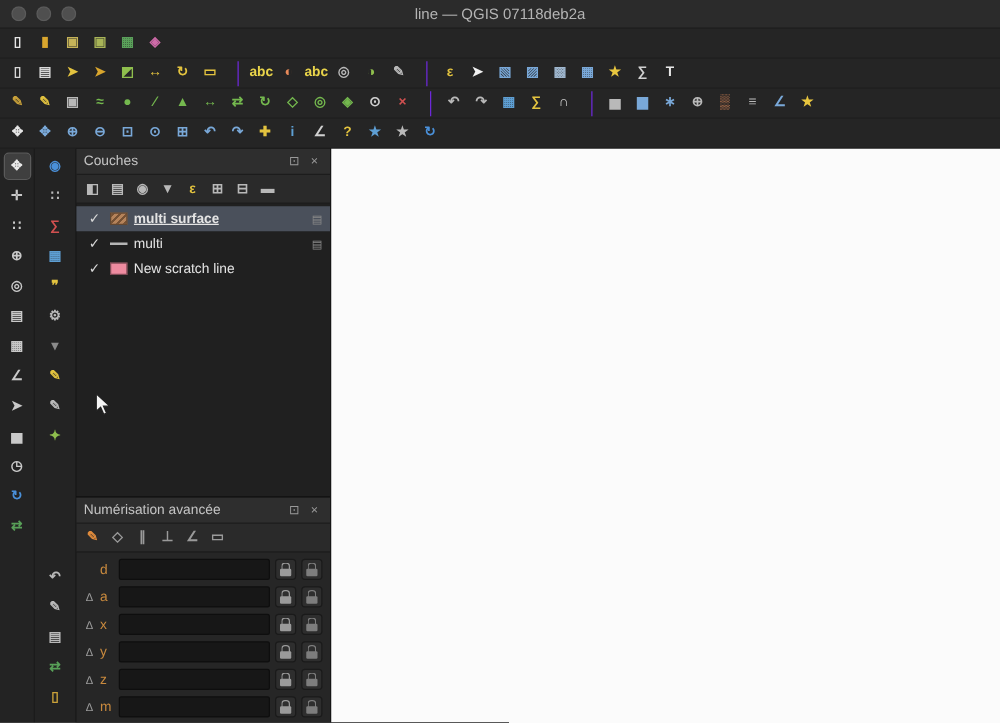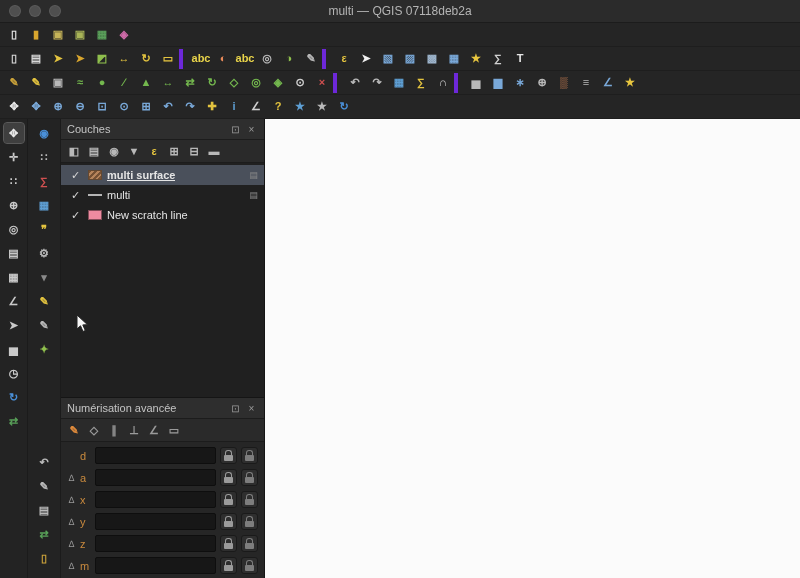--- a/index.html
+++ b/index.html
@@ -12,21 +12,21 @@
   .titlebar{height:22px;background:#2b2b2b;border-bottom:1px solid #1c1c1c;
     display:flex;align-items:center;position:relative;}
   .traffic{position:absolute;left:9px;top:5px;display:flex;gap:8px;}
   .tl{width:12px;height:12px;border-radius:50%;background:#4f4f4f;
     border:1px solid rgba(255,255,255,.07);box-sizing:border-box;display:inline-block;}
   .title{margin:0 auto;font-size:12px;color:#b4b4b4;}
   
   .tb-row{height:23px;display:flex;align-items:center;background:#252525;
     border-bottom:1px solid #1e1e1e;padding:0 4px;}
   .tb-group{display:flex;align-items:center;gap:2px;}
-  .tb-row > .tb-group + .tb-group{border-left:4px solid #6d28d9;margin-left:1px;padding-left:8px;}
+  .tb-row > .tb-group + .tb-group{border-left:1px solid #6d28d9;margin-left:12px;padding-left:8px;}
   .tb-group.right{margin-left:auto;border-left:none;}
   .tb-group.r2{margin-right:30px;}
   .tb-group.r3{margin-right:132px;}
   .tb-icon{width:20px;height:20px;flex:none;background:transparent;border:none;padding:0;
     display:flex;align-items:center;justify-content:center;border-radius:3px;overflow:hidden;cursor:default;}
   .tb-icon[data-active="true"]{background:#3f3f3f;outline:1px solid #5a5a5a;}
   .glyph{font-size:11px;line-height:1;font-weight:bold;}
   
   .body{display:flex;height:459px;}
   .strip{background:#232323;border-right:1px solid #1b1b1b;display:flex;flex-direction:column;
@@ -88,21 +88,21 @@
 <body>
 
 <div class="page">
 
   <div class="titlebar">
     <div class="traffic">
       <span class="tl"></span>
       <span class="tl"></span>
       <span class="tl"></span>
     </div>
-    <div class="title">multi — QGIS 07118deb2a</div>
+    <div class="title">line — QGIS 07118deb2a</div>
   </div>
 
   <div class="tb-row">
     <div class="tb-group">
         <button class="tb-icon" title="new-project-icon">
     <span class="glyph" style="color: rgb(230, 230, 230);">▯</span>
   </button>
         <button class="tb-icon" title="open-project-icon">
     <span class="glyph" style="color: rgb(217, 166, 46);">▮</span>
   </button>

